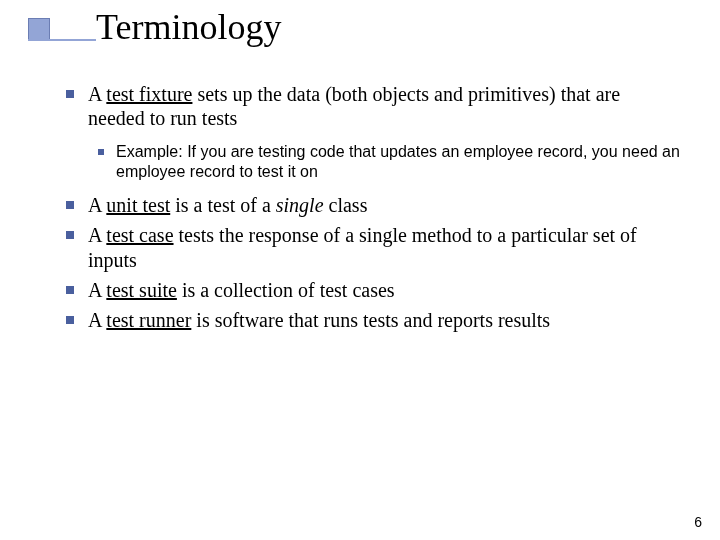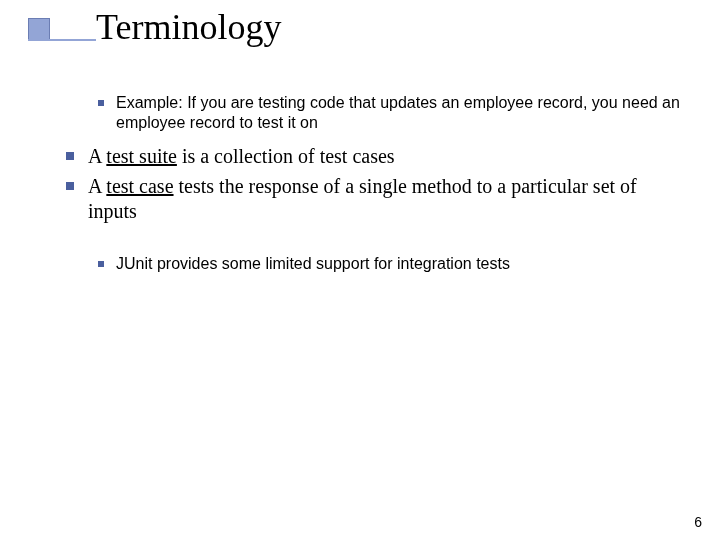--- a/index.html
+++ b/index.html
@@ -112,33 +112,41 @@
 <div class="slide">
 
   <div class="title-wrap">
     <div class="accent-box"></div>
     <div class="accent-line"></div>
     <div class="title">Terminology</div>
   </div>
 
   <div class="body">
 
+    <div class="l1">
+      <span>A </span><span class="u">test fixture</span><span> sets up the data (both objects and primitives) that are needed to run tests</span>
+    </div>
     <div class="l2">Example: If you are testing code that updates an employee record, you need an employee record to test it on</div>
 
+    <div class="l1">
+      <span>A </span><span class="u">unit test</span><span> is a test of a </span><span class="i">single</span><span> class</span>
+    </div>
+
+    <div class="l1">
+      <span>A </span><span class="u">test case</span><span> tests the response of a single method to a particular set of inputs</span>
+    </div>
 
     <div class="l1">
       <span>A </span><span class="u">test suite</span><span> is a collection of test cases</span>
     </div>
 
     <div class="l1">
-      <span>A </span><span class="u">test case</span><span> tests the response of a single method to a particular set of inputs</span>
+      <span>A </span><span class="u">test runner</span><span> is software that runs tests and reports results</span>
     </div>
-
 
     <div class="gap"></div>
 
-    <div class="l2">JUnit provides some limited support for integration tests</div>
 
   </div>
 
   <div class="pagenum">6</div>
 
 </div>
 
 </body></html>

